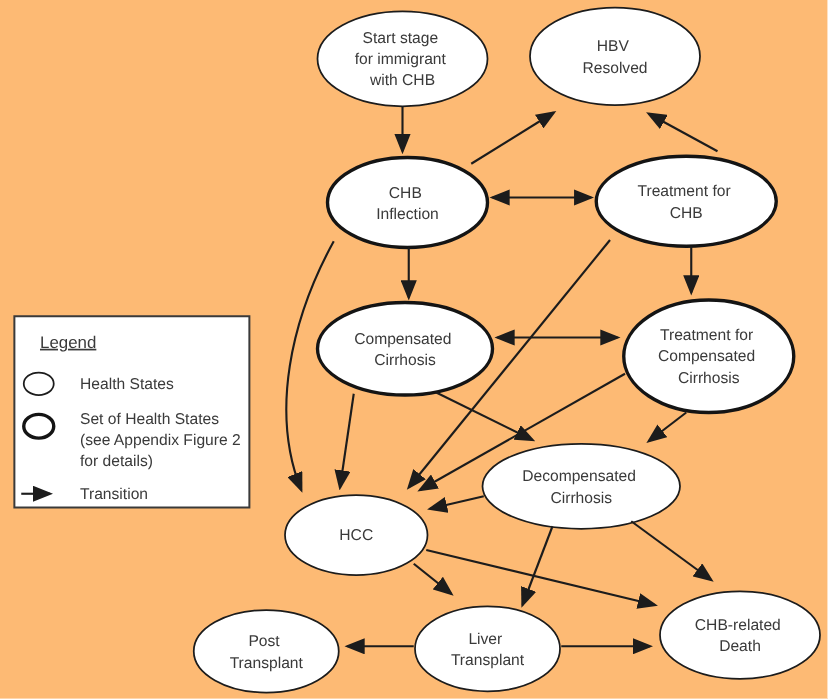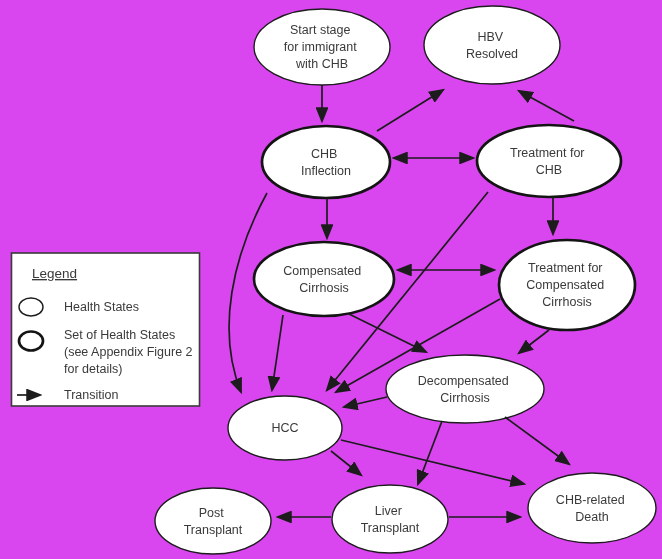--- a/index.html
+++ b/index.html
@@ -1,17 +1,17 @@
 <!DOCTYPE html>
 <html><head>
 <meta charset="utf-8">
 <style>
   html,body { margin:0; padding:0; background:#ffffff; }
   .page {
-    position:relative; width:662px; height:559px; background:#d946ef;
+    position:relative; width:662px; height:559px; background:#fdba74;
     font-family:"Liberation Sans", sans-serif; overflow:hidden;
   }
   svg { position:absolute; left:0; top:0; }
   .thin  { fill:#ffffff; stroke:#1c1c1c; stroke-width:1.4; }
   .bold  { fill:#ffffff; stroke:#141414; stroke-width:2.7; }
   .arrow { fill:none; stroke:#1c1c1c; stroke-width:1.7; marker-end:url(#ah); }
   .arrow2{ marker-start:url(#ahs); }
   .nlabel { font-size:12.5px; fill:#3a3a3a; text-anchor:middle; }
   .llabel { font-size:12.5px; fill:#3a3a3a; text-anchor:start; }
   .ltitle { font-size:13.5px; fill:#3a3a3a; text-anchor:start; text-decoration:underline; }

